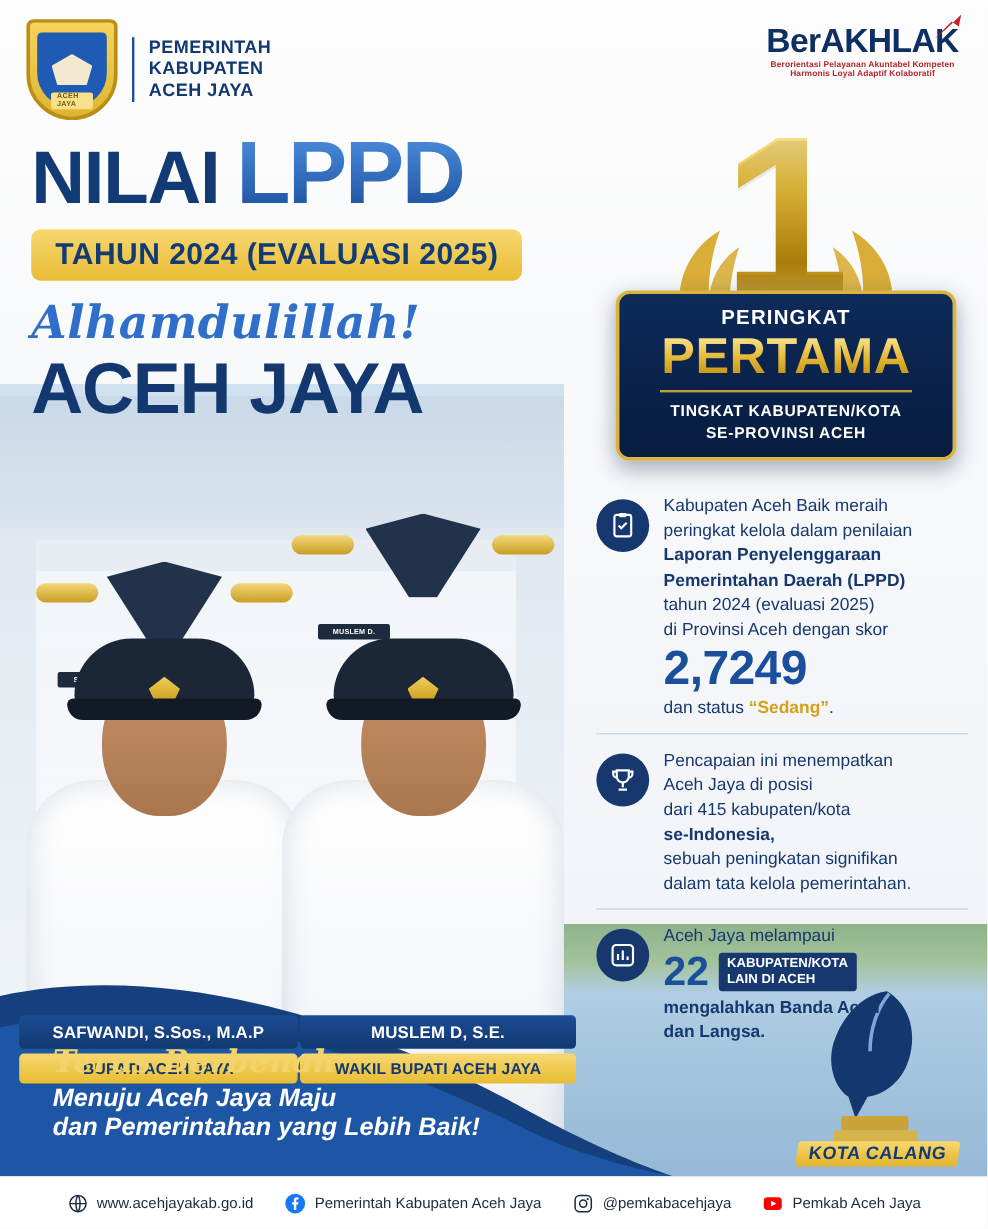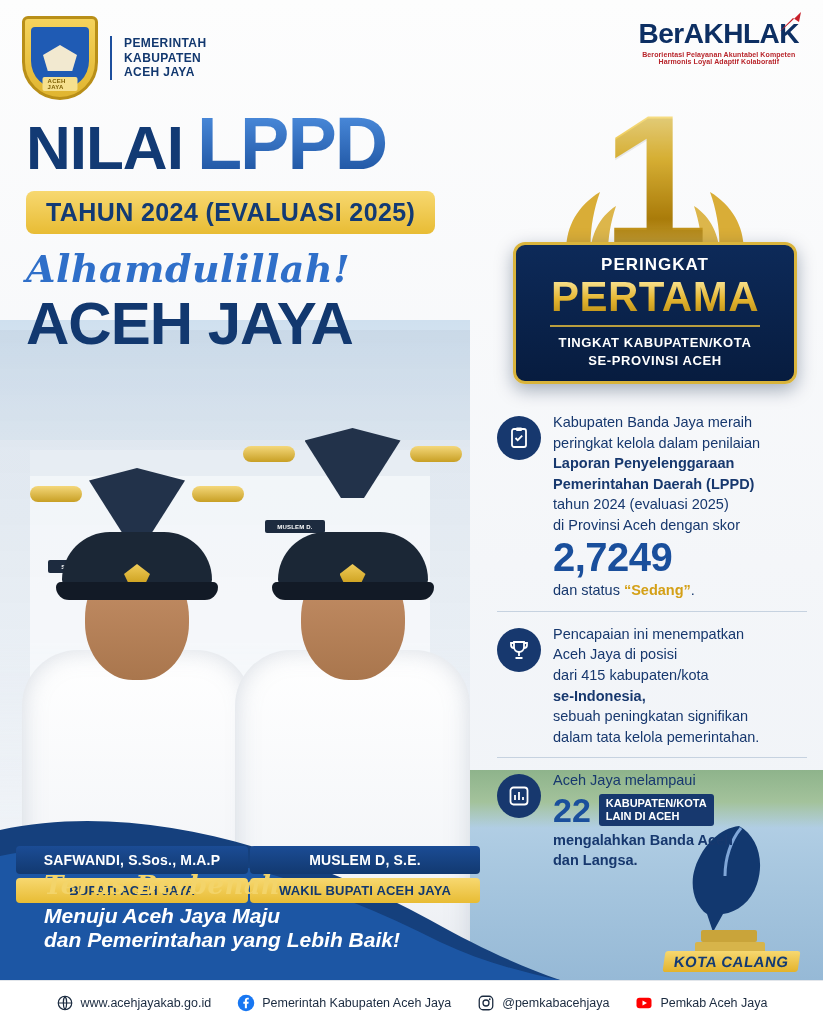--- a/index.html
+++ b/index.html
@@ -74,21 +74,21 @@
     font-size: 6px; font-weight: bold; color:#7a5c00;
     background:#f6e08e; padding: 1px 5px; border-radius: 2px;
     letter-spacing: .3px;
   }
   .gov-text {
     border-left: 2px solid #1d4f9e;
     padding-left: 12px;
     line-height: 1.22;
   }
   .gov-text div {
-    font-size: 12px; font-weight: bold; color: #12386f; letter-spacing: .4px;
+    font-size: 15px; font-weight: bold; color: #12386f; letter-spacing: .4px;
   }
 
   .berakhlak {
     position: absolute; right: 24px; top: 18px; text-align: center;
   }
   .berakhlak .main {
     font-size: 28px; font-weight: bold; color: #0d2f63; letter-spacing: -0.5px;
   }
   .berakhlak .swoosh {
     position:absolute; right:-4px; top:-8px; width:26px; height:26px;
@@ -358,21 +358,21 @@
 
     <div class="info-item">
       <div class="icon-circle">
         <svg viewBox="0 0 24 24" fill="none" stroke="#ffffff" stroke-width="1.8">
           <rect x="5" y="3" width="14" height="18" rx="2"></rect>
           <rect x="9" y="1.5" width="6" height="3.5" rx="1" fill="#ffffff" stroke="none"></rect>
           <path d="M8.5 12l2.2 2.2 4.5-4.6"></path>
         </svg>
       </div>
       <div class="info-text">
-        <div>Kabupaten Banda Jaya meraih</div>
+        <div>Kabupaten Aceh Baik meraih</div>
         <div>peringkat kelola dalam penilaian</div>
         <div><b>Laporan Penyelenggaraan</b></div>
         <div><b>Pemerintahan Daerah (LPPD)</b></div>
         <div>tahun 2024 (evaluasi 2025)</div>
         <div>di Provinsi Aceh dengan skor</div>
         <div class="score">2,7249</div>
         <div>
           <span>dan status </span><span class="status-q">“Sedang”</span><span>.</span>
         </div>
       </div>

